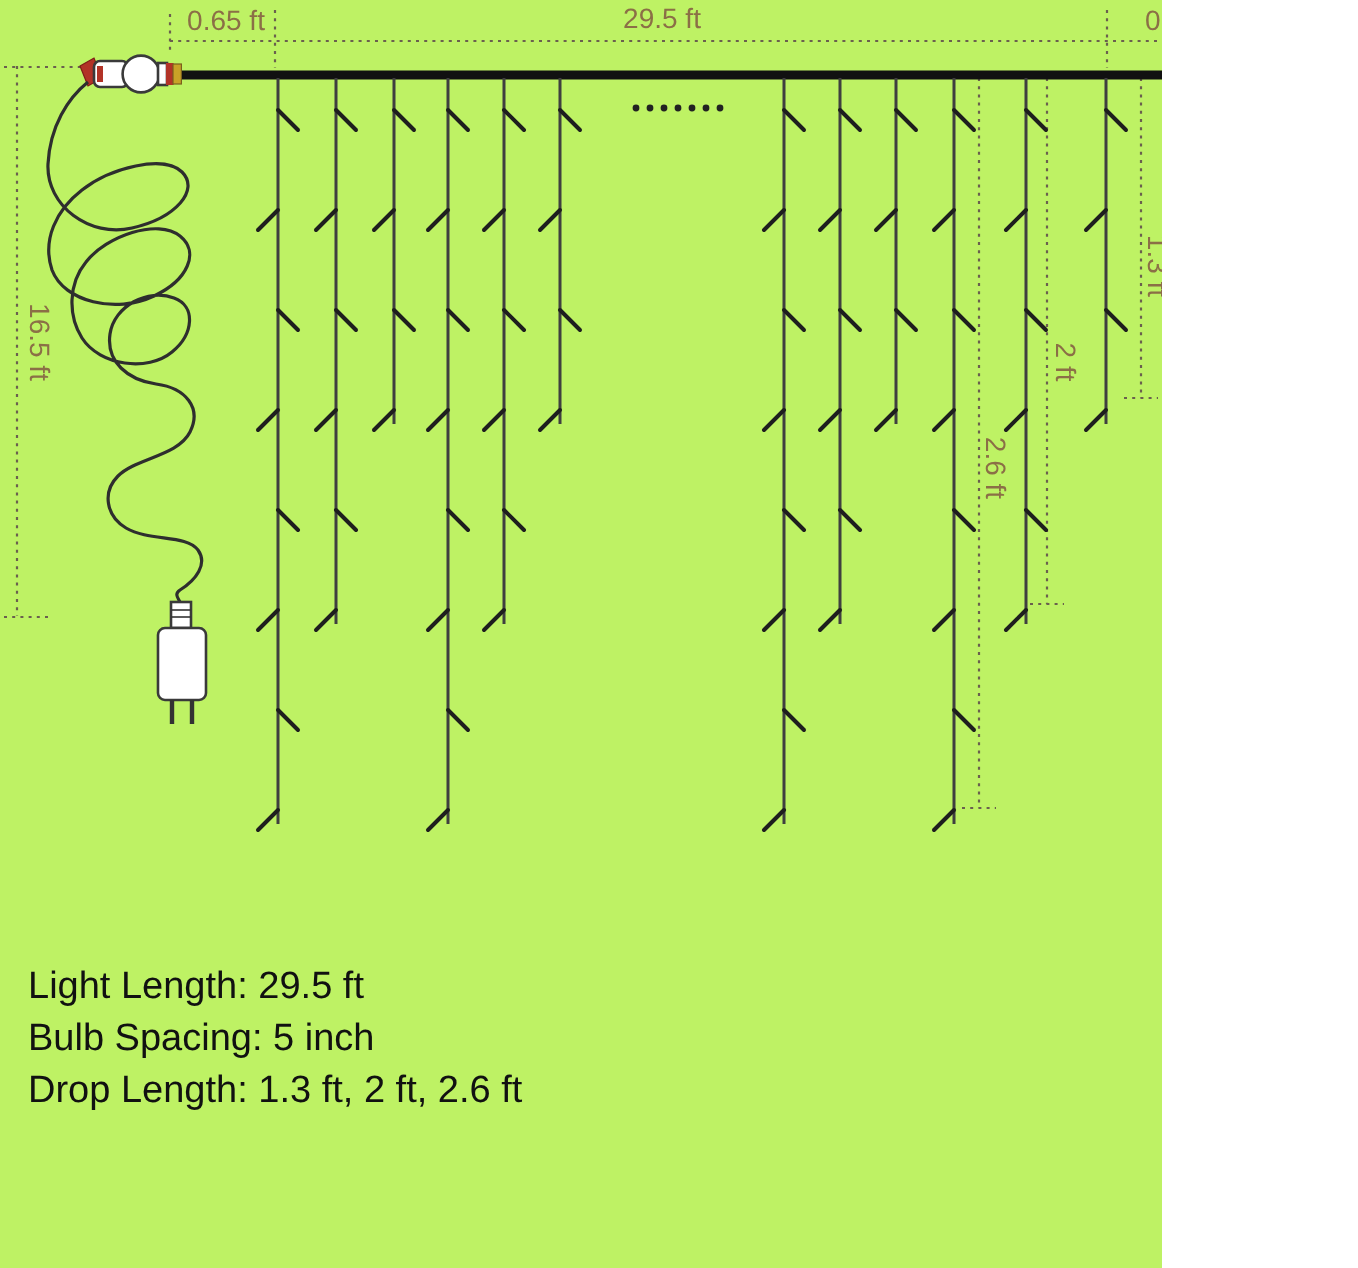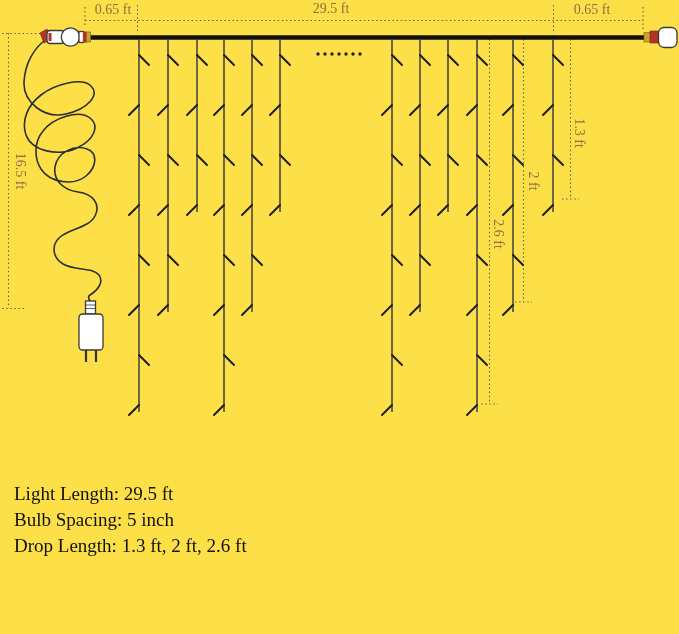--- a/index.html
+++ b/index.html
@@ -1,18 +1,18 @@
 <!DOCTYPE html>
 <html><head>
 <meta charset="utf-8">
 <style>
   html,body { margin:0; padding:0; background:#fff; }
   #canvas {
-    position:relative; width:679px; height:634px; background:#fde047;
-    overflow:hidden; font-family:Liberation Serif, serif;
+    position:relative; width:581px; height:634px; background:#bef264;
+    overflow:hidden; font-family:Liberation Sans, sans-serif;
   }
   svg { position:absolute; left:0; top:0; }
 
   
   .dotted   { stroke:#6a604e; stroke-width:1.1; stroke-dasharray:1.5 2.6; fill:none; }
   .wire     { stroke:#111111; stroke-width:4.5; }
   .drop-line{ stroke:#3f3f3f; stroke-width:1.5; }
   .bulb-tick{ stroke:#1e1e1e; stroke-width:2; stroke-linecap:round; }
   .outline  { fill:#ffffff; stroke:#3a3a3a; stroke-width:1.3; }
   .coil     { fill:none; stroke:#2e2e2e; stroke-width:1.6; }

